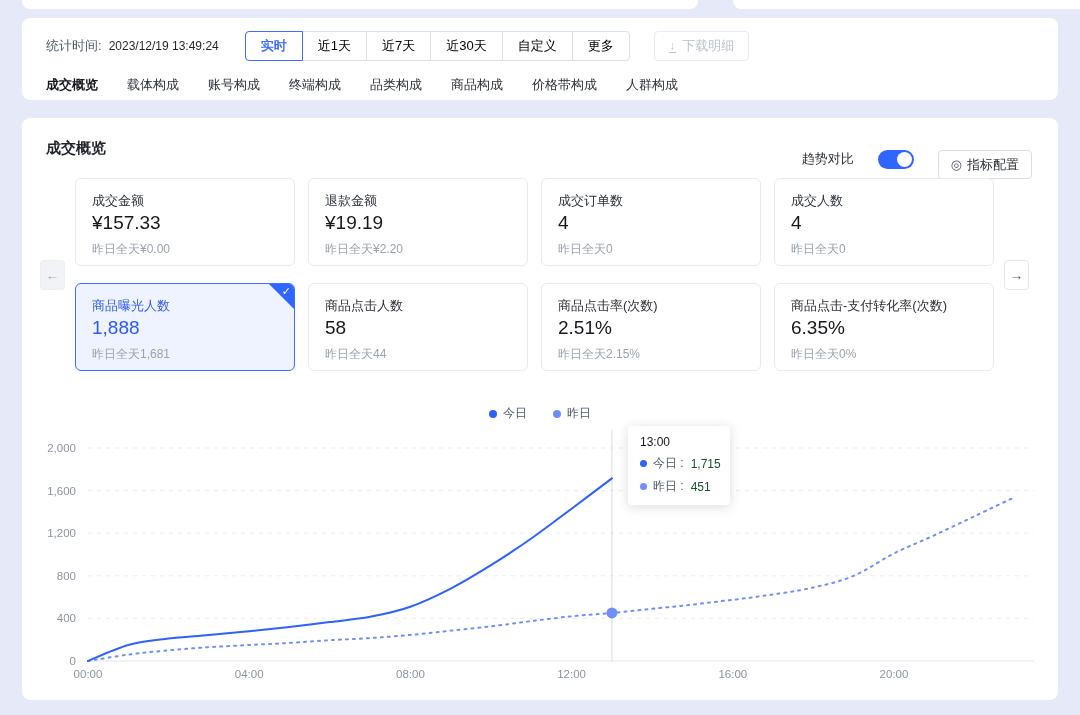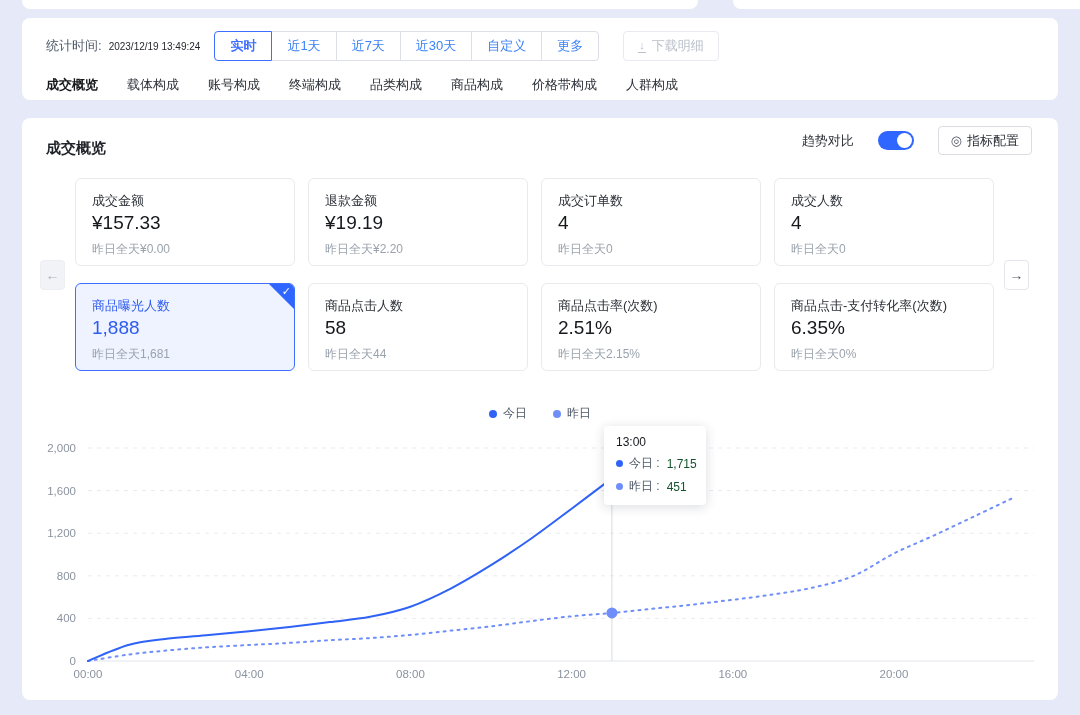--- a/index.html
+++ b/index.html
@@ -8,38 +8,38 @@
   .page { position:relative; width:1080px; height:661px; background:#e6eaf8; }
 
   
   .top-strip-left { position:absolute; left:22px; top:0; width:676px; height:9px; background:#fff; border-radius:0 0 8px 8px; }
   .top-strip-right { position:absolute; left:733px; top:0; width:347px; height:9px; background:#fff; border-radius:0 0 0 8px; }
 
   
   .filter-card { position:absolute; left:22px; top:18px; width:1036px; height:82px; background:#fff; border-radius:8px; }
   .filter-row { position:absolute; left:24px; top:13px; height:30px; display:flex; align-items:center; }
   .time-label { font-size:13px; color:#4e5969; margin-right:7px; white-space:nowrap; }
-  .time-value { font-size:10px; color:#1f2329; margin-right:14px; white-space:nowrap; }
+  .time-value { font-size:12px; color:#1f2329; margin-right:26px; white-space:nowrap; }
   .range-group { display:flex; }
-  .range-btn { height:30px; padding:0 15px; background:#fff; border:1px solid #dcdfe6; color:#3b82f6;
+  .range-btn { height:30px; padding:0 15px; background:#fff; border:1px solid #dcdfe6; color:#000000;
                font-size:13px; margin-left:-1px; cursor:pointer; display:flex; align-items:center; white-space:nowrap; }
   .range-btn.first { border-radius:4px 0 0 4px; margin-left:0;font-weight:bold; }
   .range-btn.last { border-radius:0 4px 4px 0; }
   .range-btn.active { border-color:#3d6eff; color:#3d6eff; position:relative; z-index:2; }
   .download-btn { height:30px; margin-left:24px; padding:0 14px; border:1px solid #e8eaef; border-radius:4px;
                   background:#fff; color:#b9bfc9; font-size:13px; display:flex; align-items:center; gap:6px; cursor:pointer; }
   .dl-icon { display:inline-block; border-bottom:1.5px solid currentColor; line-height:1; font-size:11px; padding:0 1px 1px; }
   .tabs { position:absolute; left:24px; top:58px; display:flex; gap:29px; font-size:13px; color:#2a2f36; }
   .tab { cursor:pointer; white-space:nowrap; }
   .tab.active { font-weight:700; color:#16181c; }
 
   
   .main-card { position:absolute; left:22px; top:118px; width:1036px; height:582px; background:#fff; border-radius:8px; }
   .panel-title { position:absolute; left:24px; top:21px; font-size:15px; font-weight:600; color:#1f2329; }
-  .header-right { position:absolute; right:26px; top:8px; display:flex; align-items:center; gap:24px; }
+  .header-right { position:absolute; right:26px; top:32px; display:flex; align-items:flex-start; gap:24px; }
   .toggle-label { font-size:13px; color:#2a2f36; }
   .toggle { width:36px; height:19px; border-radius:10px; background:#2f66ff; position:relative; cursor:pointer; }
   .toggle .knob { position:absolute; right:2px; top:2px; width:15px; height:15px; border-radius:50%; background:#fff; }
   .config-btn { height:29px; padding:0 12px; border:1px solid #d9dce3; border-radius:4px; background:#fff;
                 font-size:13px; color:#2a2f36; display:flex; align-items:center; gap:5px; cursor:pointer; }
   .gear-icon { font-size:13px; color:#4e5560; line-height:1; }
 
   
   .cards-grid { position:absolute; left:53px; top:60px; display:grid; grid-template-columns:repeat(4,220px); gap:17px 13px; }
   .m-card { height:88px; border:1px solid #e8eaee; border-radius:6px; position:relative; padding:13px 16px;
@@ -63,21 +63,21 @@
   .legend { position:absolute; left:0; right:0; top:287px; display:flex; justify-content:center; gap:26px;
             align-items:center; font-size:12px; color:#4e5969; }
   .legend-item { display:flex; align-items:center; gap:6px; cursor:pointer; }
   .legend-dot { width:8px; height:8px; border-radius:50%; }
 
   
   #chart-svg { position:absolute; left:0; top:300px; width:1036px; height:277px; }
   #chart-svg text { font-family:"Liberation Sans","DejaVu Sans",sans-serif; font-size:11.5px; fill:#8b93a0; }
 
   
-  .tooltip { position:absolute; left:582px; top:308px; width:102px; background:#fff; border-radius:4px;
+  .tooltip { position:absolute; left:606px; top:308px; width:102px; background:#fff; border-radius:4px;
              box-shadow:0 2px 12px rgba(30,40,60,.16); padding:9px 12px 10px; z-index:5; }
   .tooltip-time { font-size:12px; color:#16181c; margin-bottom:4px; }
   .t-row { display:flex; align-items:center; gap:6px; font-size:12px; color:#4e5969; margin-top:6px; white-space:nowrap; }
   .t-dot { width:7px; height:7px; border-radius:50%; flex:none; }
   .t-val { color:#14532d; margin-left:1px; }
 </style>
 </head>
 <body>
 
 <div class="page">

